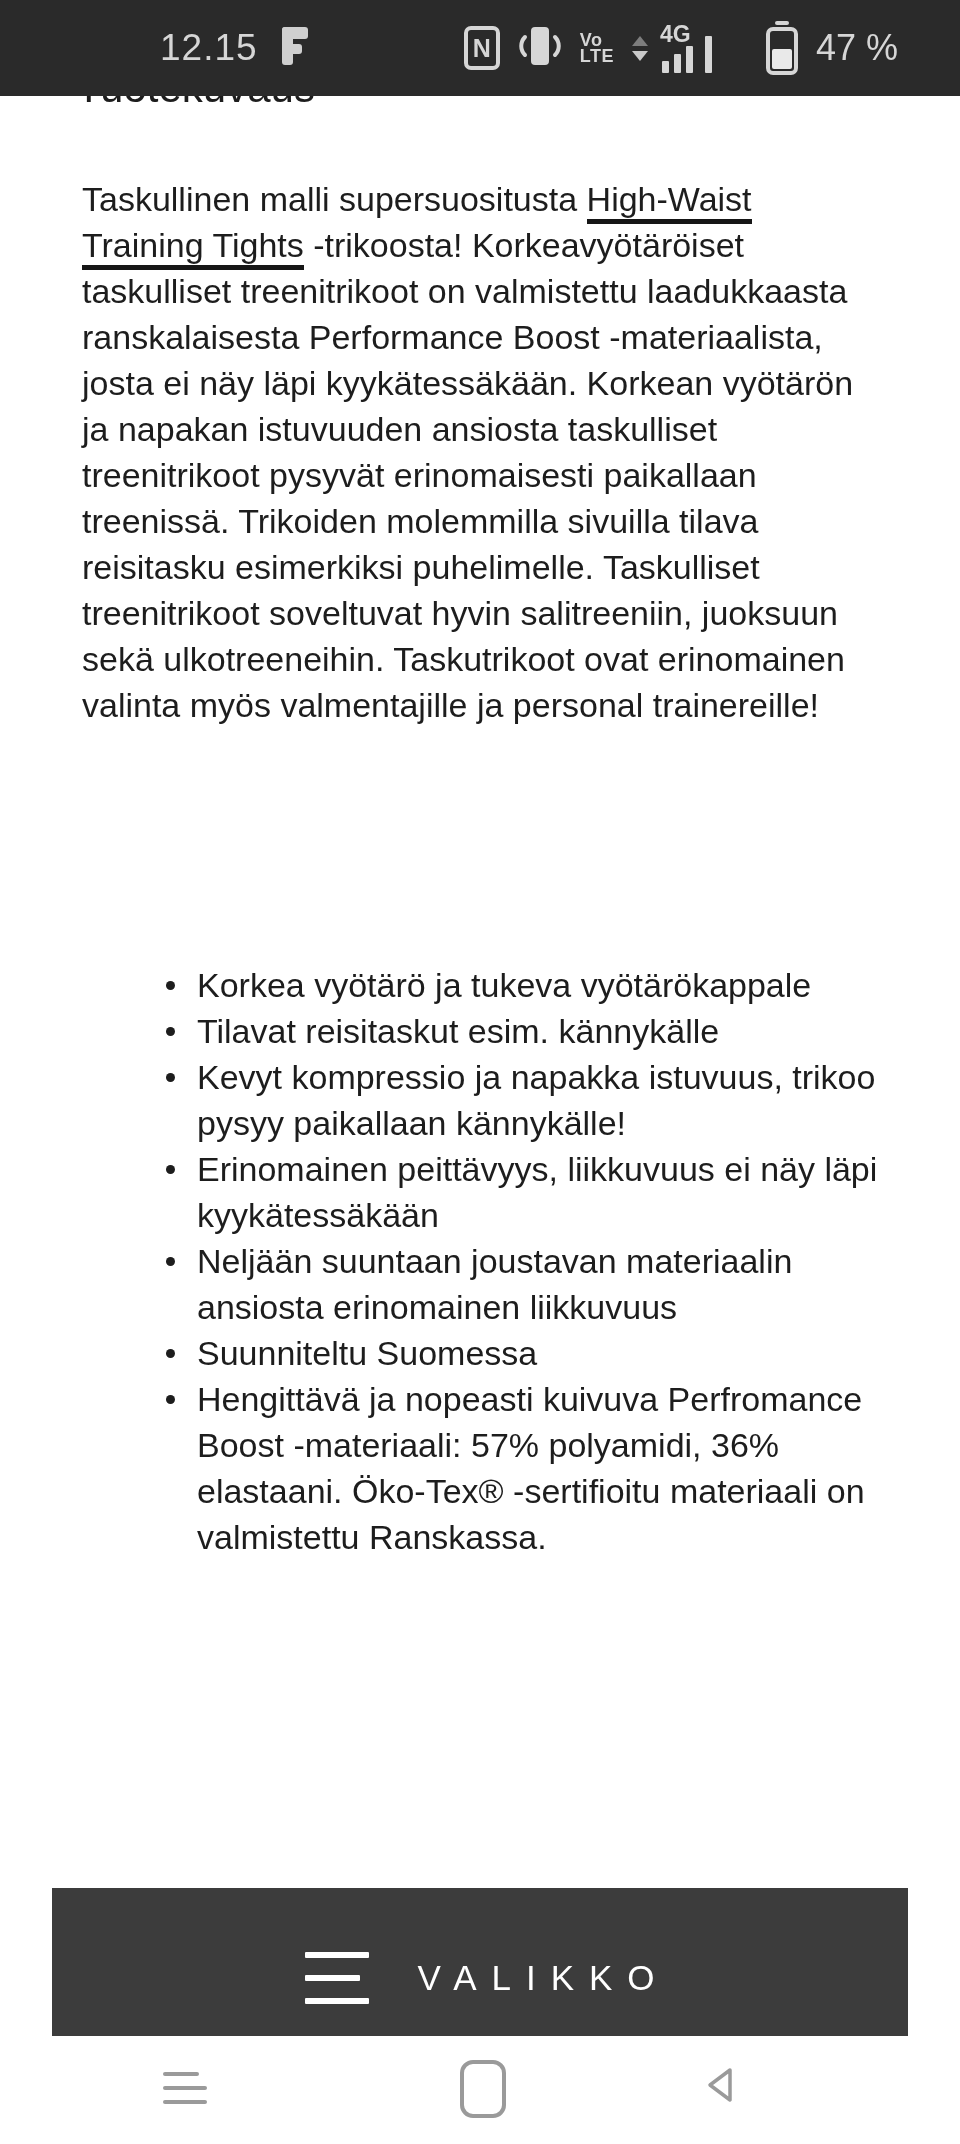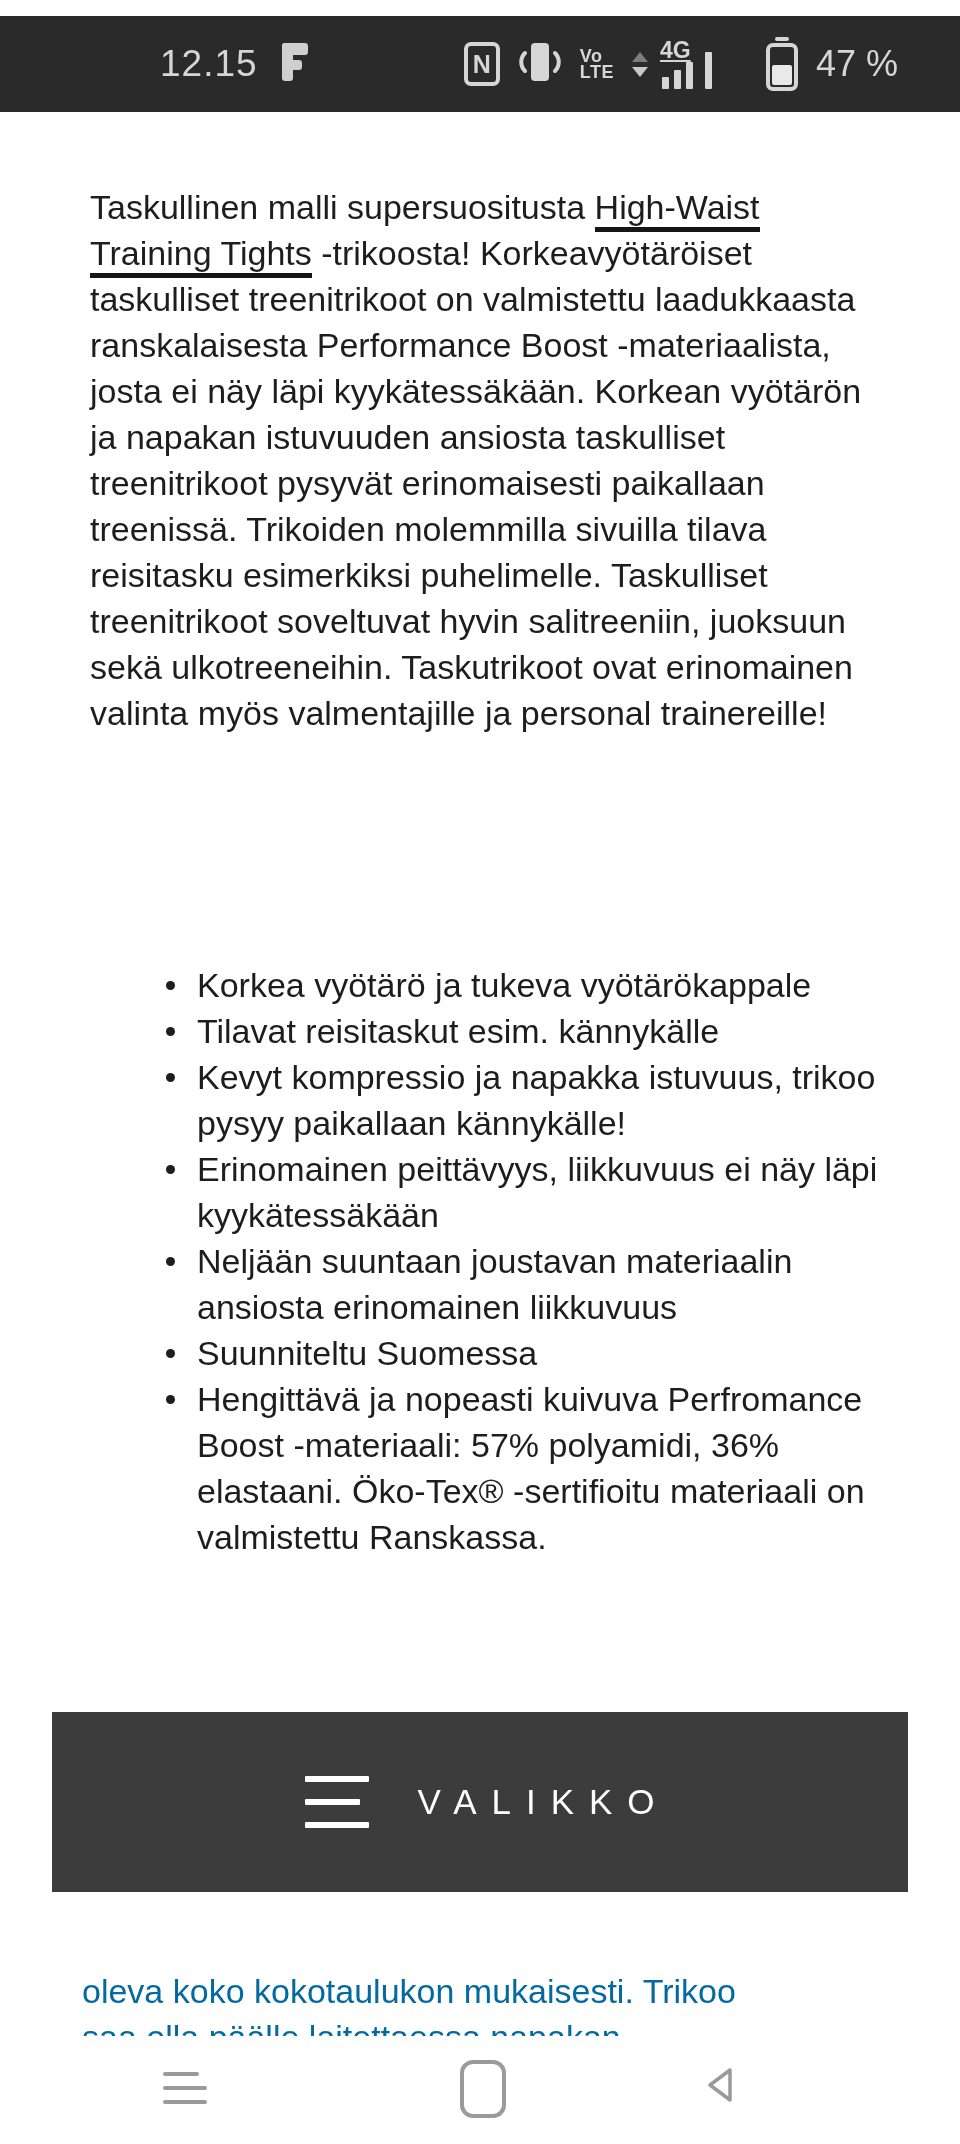--- a/index.html
+++ b/index.html
@@ -4,57 +4,57 @@
 <style>
   html,body { margin:0; padding:0; background:#fff; }
   .screen {
     position:relative; width:960px; height:2144px; overflow:hidden;
     background:#ffffff; font-family:"Liberation Sans", sans-serif;
     color:#1d1d1d; -webkit-font-smoothing:antialiased;
   }
 
   
   .status-bar {
-    position:absolute; top:16px; left:0; right:0; height:96px;
+    position:absolute; top:0; left:0; right:0; height:96px;
     background:#2a2a2a; z-index:10;
     display:flex; align-items:center; justify-content:space-between;
     color:#d6d6d6;
   }
   .sb-left { display:flex; align-items:center; gap:24px; margin-left:160px; }
   .sb-time { font-size:37px; letter-spacing:1px; }
   .sb-right { display:flex; align-items:center; gap:18px; margin-right:62px; }
   .nfc-badge {
     width:28px; height:36px; border:4px solid #d6d6d6; border-radius:7px;
     display:flex; align-items:center; justify-content:center;
     font-size:25px; font-weight:bold; color:#d6d6d6;
   }
   .volte { font-size:18px; line-height:16px; font-weight:bold; letter-spacing:0.5px; }
   .updown { display:flex; flex-direction:column; align-items:center; gap:5px; margin-right:-6px; }
   .tri-up { width:0; height:0; border-left:8px solid transparent; border-right:8px solid transparent; border-bottom:10px solid #7d7d7d; }
   .tri-down { width:0; height:0; border-left:8px solid transparent; border-right:8px solid transparent; border-top:10px solid #c9c9c9; }
   .net { position:relative; width:88px; height:50px; }
-  .net-type { position:absolute; top:-2px; left:0; font-size:23px; font-weight:bold;text-decoration:underline; }
+  .net-type { position:absolute; top:-2px; left:0; font-size:23px; font-weight:bold; }
   .net-bars { position:absolute; bottom:0; left:2px; display:flex; align-items:flex-end; gap:5px; }
   .net-bars i { display:block; width:7px; background:#d6d6d6; border-radius:1px; }
   .net-bars i:nth-child(1){height:12px;}
   .net-bars i:nth-child(2){height:19px;}
   .net-bars i:nth-child(3){height:27px;}
   .net-bars i:nth-child(4){height:37px; margin-left:7px;}
   .battery { position:relative; width:24px; height:40px; border:4px solid #d6d6d6; border-radius:7px; margin-top:6px; }
   .battery::before { content:""; position:absolute; top:-10px; left:50%; transform:translateX(-50%); width:14px; height:4px; background:#d6d6d6; border-radius:2px; }
   .battery::after { content:""; position:absolute; left:2px; right:2px; bottom:2px; height:50%; background:#e9e9e9; border-radius:2px; }
   .sb-percent { font-size:36px; }
 
   
   .section-title {
     position:absolute; top:64px; left:76px; margin:0; z-index:1;
     font-size:42px; font-weight:400; color:#1d1d1d;
   }
   .desc {
-    position:absolute; top:176px; left:82px; width:784px; margin:8px; z-index:1;
+    position:absolute; top:176px; left:82px; width:784px; margin:0; z-index:1;
     font-size:34px; line-height:46px; color:#1d1d1d;
   }
   .product-link {
     color:inherit; text-decoration:none;
     border-bottom:5px solid #161616; padding-bottom:1px;
   }
   .features {
     position:absolute; top:962px; left:11px; margin:0; z-index:1;
     padding:0 0 0 186px; list-style:none;
   }
@@ -67,21 +67,21 @@
     width:9px; height:9px; border-radius:50%; background:#1d1d1d;
   }
 
   .clipped-lines {
     position:absolute; top:1968px; left:82px; width:820px; z-index:2;
     font-size:34px; line-height:46px; color:#0369a1;
   }
 
   
   .menu-btn {
-    position:absolute; left:52px; top:1712px; width:856px; height:180px;
+    position:absolute; left:52px; top:1888px; width:856px; height:180px;
     background:#3c3c3c; border:none; z-index:6; cursor:pointer;
     display:flex; align-items:center; justify-content:center; gap:48px;
     font-family:inherit;
   }
   .hamburger { display:flex; flex-direction:column; align-items:flex-start; gap:17px; }
   .hamburger i { display:block; height:6px; background:#ffffff; border-radius:1px; }
   .hamburger i:nth-child(1){ width:64px; }
   .hamburger i:nth-child(2){ width:55px; }
   .hamburger i:nth-child(3){ width:64px; }
   .menu-label { color:#ffffff; font-size:35px; font-weight:400; letter-spacing:15px; margin-right:-15px; }

